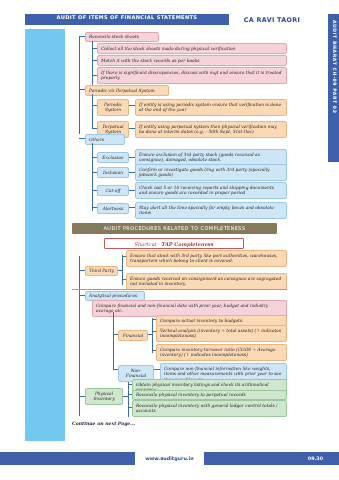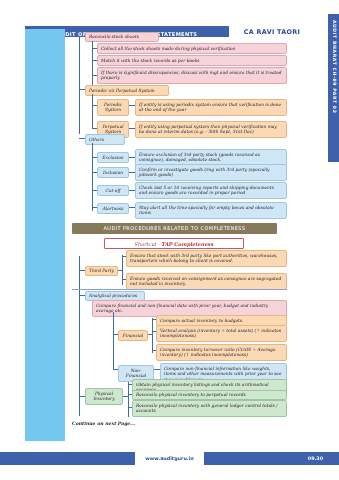--- a/index.html
+++ b/index.html
@@ -11,21 +11,21 @@
   }
   .page {
     position:absolute; left:0; top:0; width:339px; height:480px;
     background:#fff;
   }
 
   
   .hdr {
     position:absolute; left:25px; top:14px; width:290px; height:11px;
     background:#3f61ab;
-    display:flex; align-items:flex-end;margin-top:12px;
+    display:flex; align-items:flex-start;
   }
   .hdr-title {
     flex:1;
     text-align:center;
     color:#ffffff;
     font-family:"DejaVu Sans", sans-serif;
     font-weight:bold;
     font-size:5.1px;
     letter-spacing:.35px;
   }

